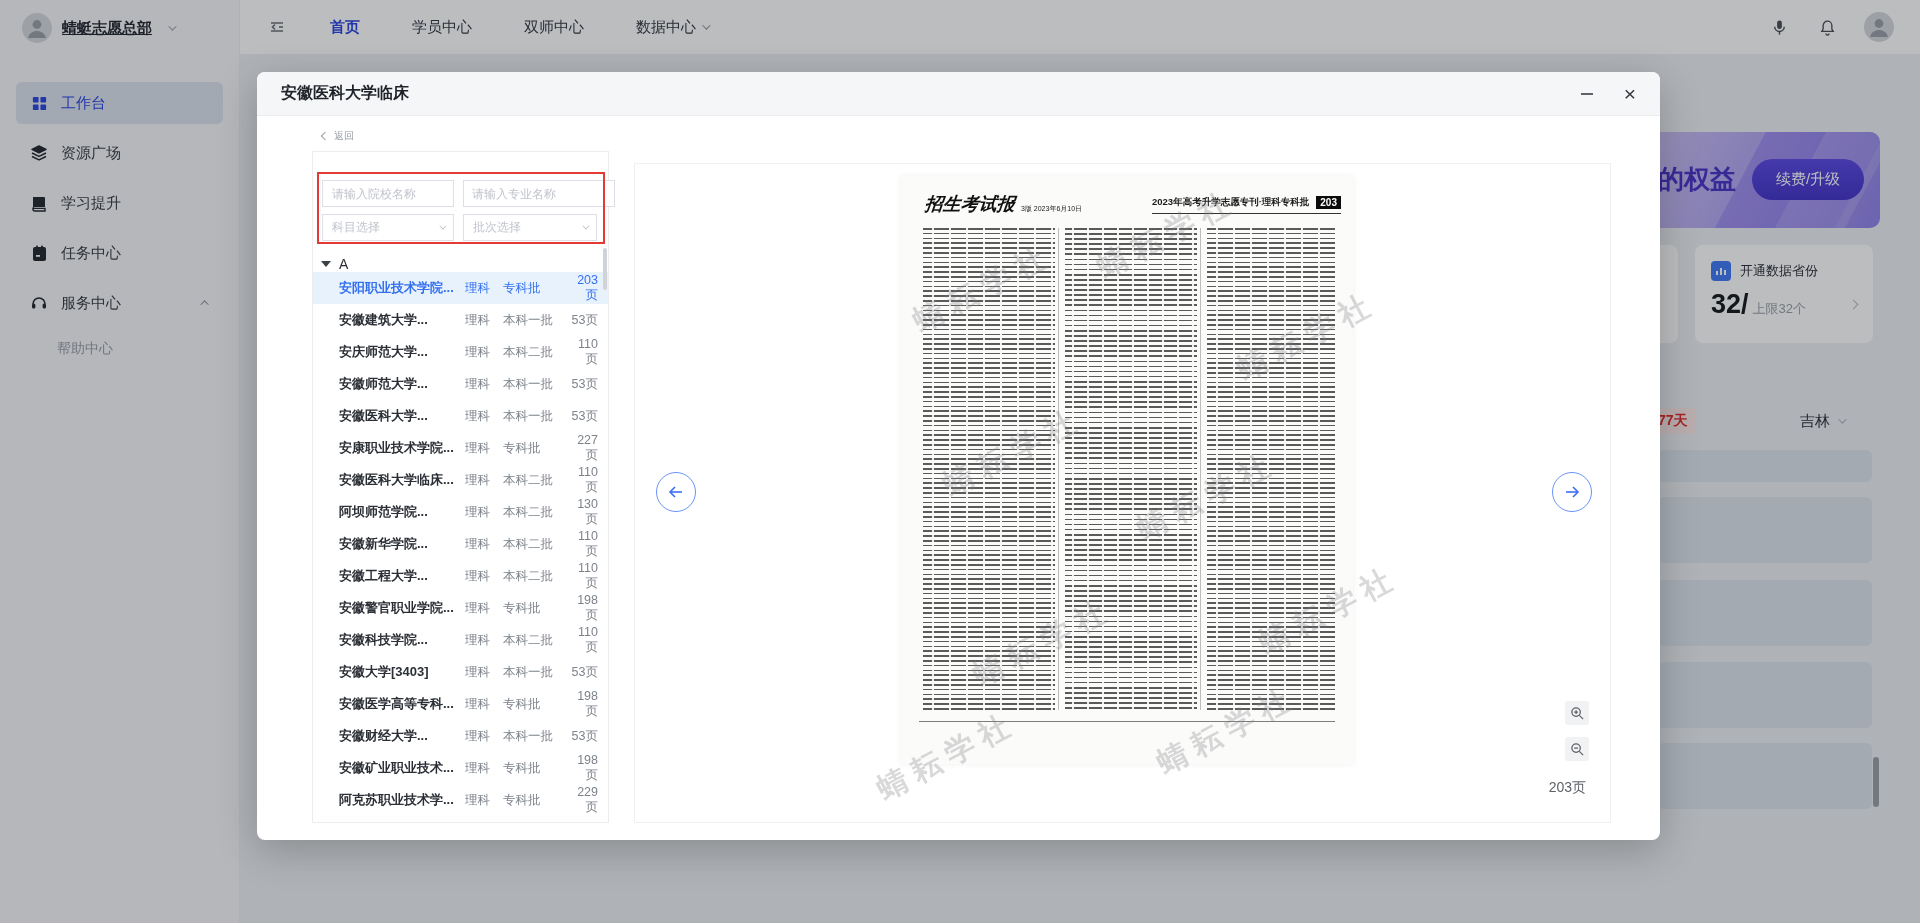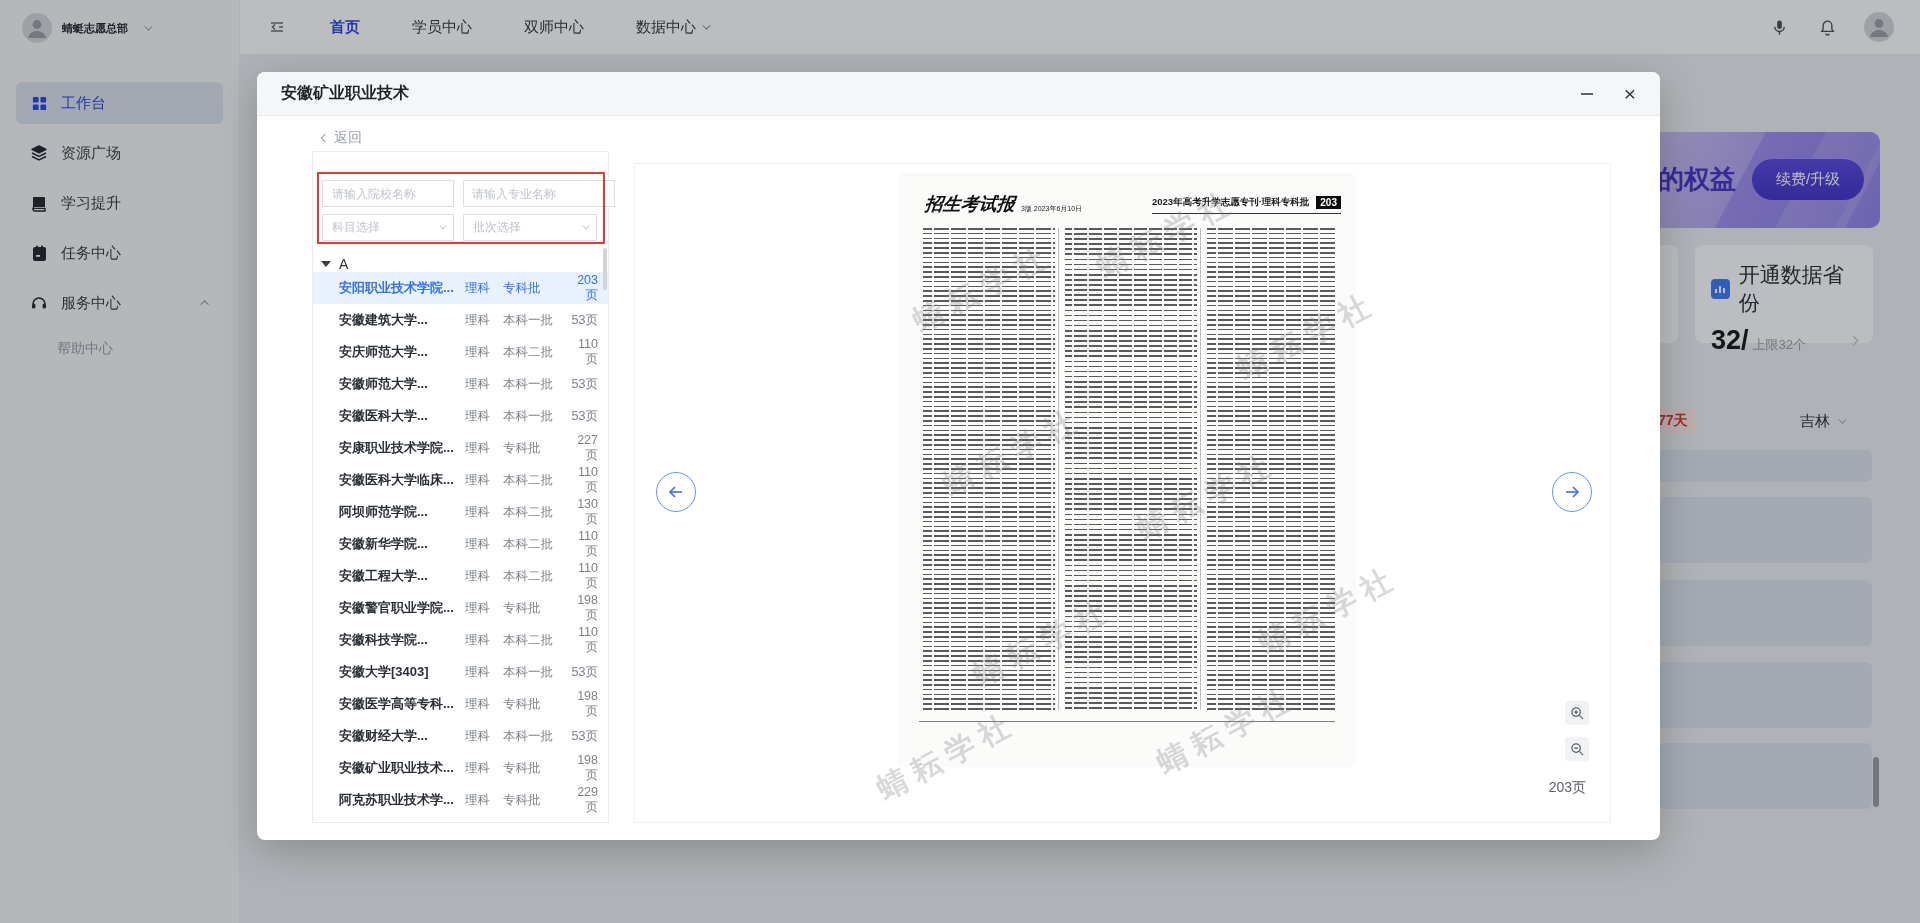--- a/index.html
+++ b/index.html
@@ -28,21 +28,21 @@
   .mainnav .chev { width:6px; height:6px; color:#8a9099; }
   .topbar-right { margin-left:auto; display:flex; align-items:center; gap:26px; color:#4a4f57; }
   .icon-btn { width:22px; height:22px; display:flex; align-items:center; justify-content:center; }
   .avatar { width:30px; height:30px; border-radius:50%; background:#d5d8dd; overflow:hidden;
     display:flex; align-items:center; justify-content:center; }
 
   
   .sidebar { position:absolute; left:0; top:0; width:240px; height:100%;
     background:#f6f7f9; border-right:1px solid #ebedf0; z-index:3; }
   .org-chip { display:flex; align-items:center; gap:10px; padding:13px 18px 13px 22px; }
-  .org-chip .name { font-size:11px; font-weight:bold; color:#23272e; }
+  .org-chip .name { font-size:15px; font-weight:bold; color:#23272e;text-decoration:underline; }
   .org-chip .chev { width:6px; height:6px; color:#9aa0a8; margin-left:6px; }
   .menu { margin-top:26px; }
   .menu-item { height:42px; margin:8px 16px; border-radius:6px; display:flex; align-items:center;
     padding:0 14px; gap:13px; font-size:15px; color:#3a3f45; }
   .menu-item .mi-icon { width:18px; height:18px; flex:0 0 18px; display:flex; align-items:center; justify-content:center; }
   .menu-item.active { background:#dde3ee; color:#2b46e0; }
   .menu-item .chev { margin-left:auto; color:#8a9099; width:6px; height:6px; }
   .menu-sub { margin:16px 16px 0; padding-left:41px; font-size:14px; color:#9aa0a8; height:34px; display:flex; align-items:flex-start; }
 
   
@@ -53,21 +53,21 @@
   .banner::after { content:""; position:absolute; left:150px; top:-30px; width:70px; height:180px;
     background:rgba(255,255,255,.14); transform:skewX(-28deg); }
   .banner .benefit { position:absolute; left:14px; top:30px; font-size:26px; font-weight:bold; color:#4733c6; z-index:1; }
   .renew-btn { position:absolute; right:16px; top:27px; width:112px; height:41px; border-radius:21px;
     background:linear-gradient(180deg,#5a49e3,#4334c9); color:#fff; font-size:15px;
     display:flex; align-items:center; justify-content:center; z-index:1; }
   .neighbor-card { left:1560px; top:245px; width:118px; height:98px; background:#fff; border-radius:8px; }
   .province-card { left:1695px; top:245px; width:178px; height:98px; background:#fff; border-radius:8px; padding:16px; }
   .pc-head { display:flex; align-items:center; gap:9px; }
   .pc-icon { width:20px; height:20px; border-radius:4px; background:#3f7bf5; display:flex; align-items:center; justify-content:center; }
-  .pc-title { font-size:21px; color:#2b2f36; }
+  .pc-title { font-size:13px; color:#2b2f36; }
   .pc-row { margin-top:8px; display:flex; align-items:baseline; }
   .pc-value { font-size:27px; font-weight:bold; color:#15181d; }
   .pc-limit { font-size:13px; color:#9aa0a8; margin-left:4px; }
   .pc-more { margin-left:auto; color:#b8bdc4; align-self:center; }
   .days-badge { left:1650px; top:408px; height:26px; padding:0 8px; background:#fbe9e8; border-radius:4px;
     color:#e02a2a; font-size:14px; font-weight:bold; display:flex; align-items:center; }
   .province-sel { left:1800px; top:408px; height:26px; display:flex; align-items:center; gap:8px;
     font-size:15px; color:#2b2f36; }
   .province-sel .chev { color:#aab0b8; width:6px; height:6px; }
   .skel { left:1658px; width:214px; background:#dde5ee; border-radius:6px; }
@@ -88,21 +88,21 @@
   .overlay { position:absolute; inset:0; background:rgba(15,18,25,.28); z-index:40; }
   .modal { position:absolute; left:257px; top:72px; width:1403px; height:768px; background:#fff;
     border-radius:8px; box-shadow:0 10px 40px rgba(0,0,0,.22); z-index:50; }
   .modal-header { height:44px; background:#f5f6f8; border-radius:8px 8px 0 0; border-bottom:1px solid #ebebee;
     display:flex; align-items:center; padding:0 24px; }
   .modal-title { font-size:16px; font-weight:bold; color:#1f2329; }
   .win-btns { margin-left:auto; display:flex; align-items:center; gap:30px; }
   .min-btn { width:14px; height:14px; position:relative; }
   .min-btn::after { content:""; position:absolute; left:1px; right:1px; top:6px; height:2px; background:#5f6368; }
   .close-btn { font-size:21px; color:#33373d; line-height:14px; }
-  .back-link { left:65px; top:57px; font-size:14px; color:#9aa0a8; display:flex; align-items:center; gap:6px; }
+  .back-link { left:65px; top:57px; font-size:10px; color:#9aa0a8; display:flex; align-items:center; gap:6px; }
   .back-link .chev { width:6px; height:6px; }
 
   
   .list-panel { left:55px; top:79px; width:297px; height:672px; border:1px solid #ececee; background:#fff; }
   .red-box { position:absolute; left:4px; top:20px; width:288px; height:72px;
     border:2px solid #e23a34; pointer-events:none; z-index:5; }
   .f-input, .f-select { position:absolute; height:27px; border:1px solid #dcdfe6; border-radius:0;
     font-size:12px; color:#c0c4cc; background:#fff; }
   .f-input { padding:0 9px; width:132px; outline:none; }
   .f-input::placeholder { color:#c0c4cc; }
@@ -323,21 +323,21 @@
       <circle cx="47" cy="26" r="13" fill="#cfe0f5"></circle>
       <rect x="43" y="39" width="8" height="5" rx="2" fill="#9fb9dd"></rect>
     </svg>
   </span>
 </div>
 
 <div class="overlay"></div>
 
 <div class="modal">
   <div class="modal-header">
-    <span class="modal-title">安徽矿业职业技术</span>
+    <span class="modal-title">安徽医科大学临床</span>
     <span class="win-btns">
       <span class="min-btn"></span>
       <span class="close-btn">×</span>
     </span>
   </div>
 
   <a class="abs back-link">
     <i class="chev left"></i>
     <span>返回</span>
   </a>

